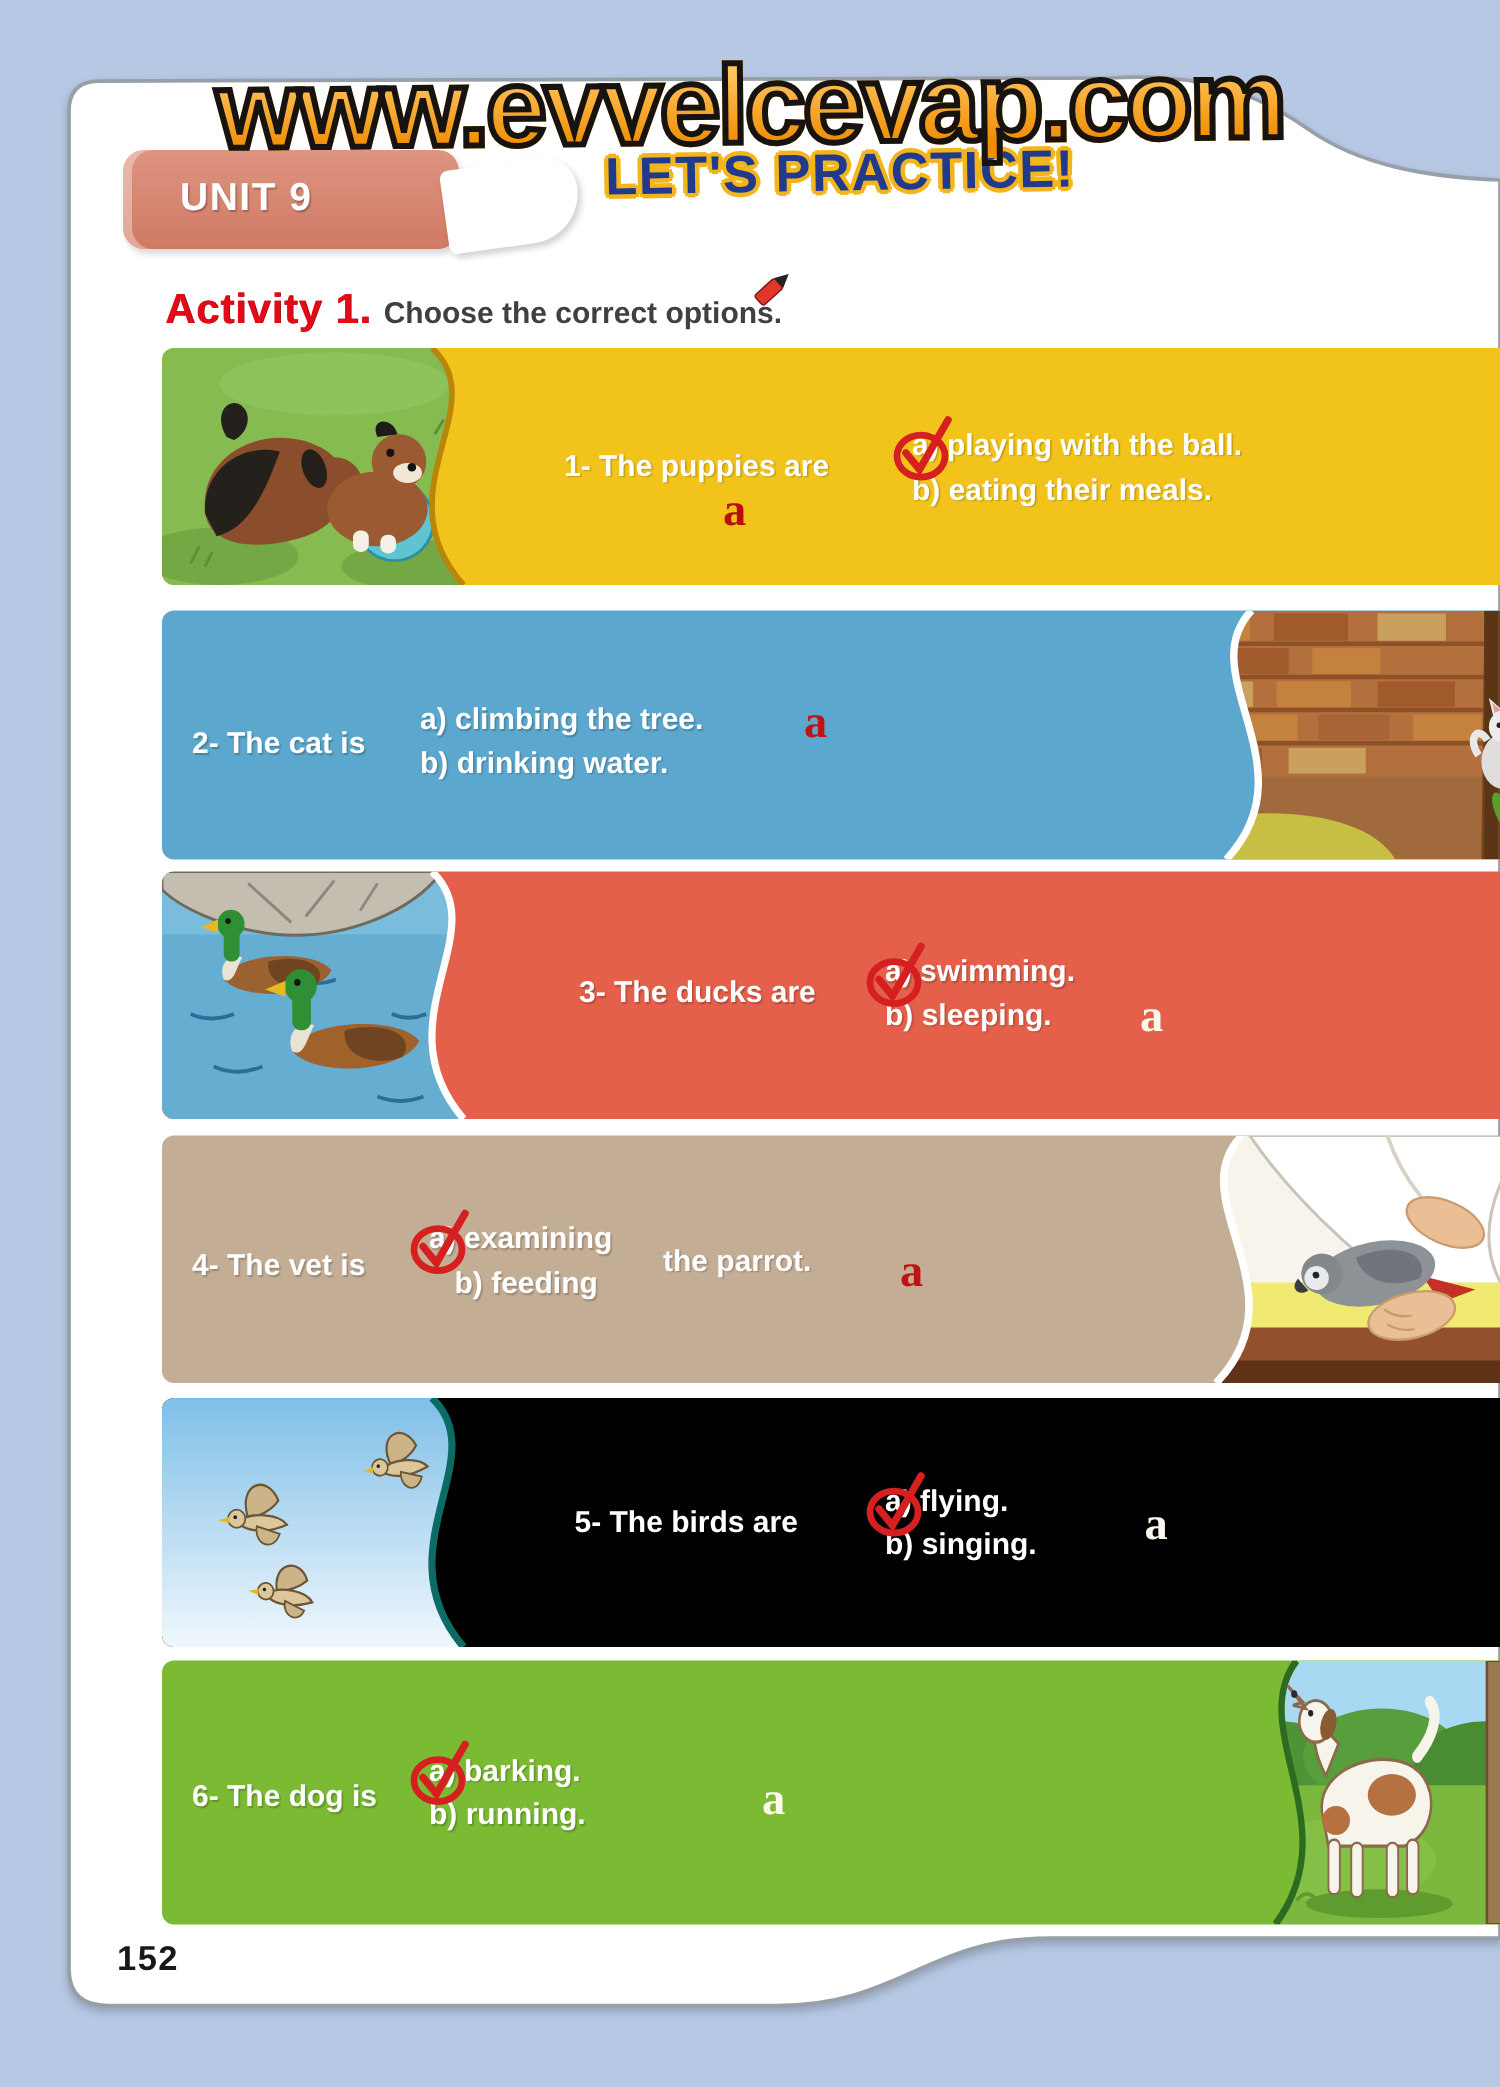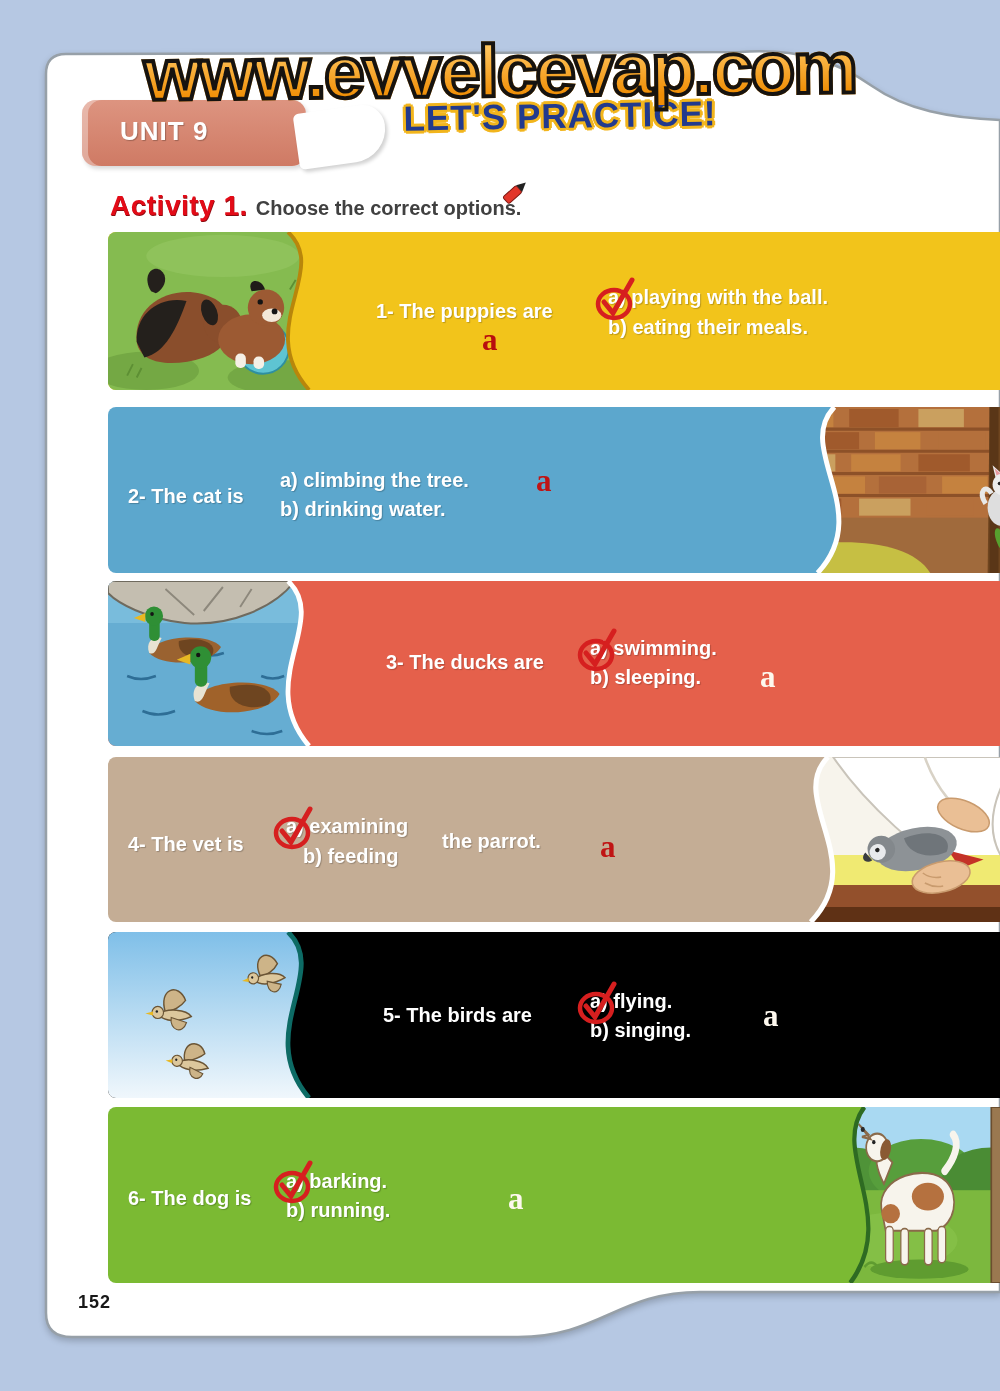--- a/index.html
+++ b/index.html
@@ -37,21 +37,21 @@
   .pencil-icon{position:absolute;left:498px;top:176px;z-index:6;}
   
   .banner{position:absolute;left:108px;width:934px;border-radius:8px;overflow:hidden;z-index:4;}
   .illus{position:absolute;top:0;height:100%;}
   .illus svg{display:block;width:100%;height:100%;}
   .illus-left{left:0;width:225px;}
   .stem,.opt,.suffix{position:absolute;color:#fff;font-weight:bold;font-size:20px;
         text-shadow:1px 1px 1px rgba(0,0,0,.22);white-space:nowrap;}
   .ink{position:absolute;font-family:"Liberation Serif",serif;font-weight:bold;font-size:31px;}
   .check{position:absolute;width:44px;height:48px;z-index:5;}
-  .page-number{position:absolute;left:78px;top:1292px;font-size:18px;font-weight:bold;color:#181818;
+  .page-number{position:absolute;left:78px;top:1292px;font-size:23px;font-weight:bold;color:#181818;
         letter-spacing:1px;z-index:5;}
 </style>
 </head>
 <body>
 
 <div id="screen">
 
   <svg id="sheet-svg" viewBox="0 0 1000 1391">
     <path d="M46,74 Q46,54 66,54 L740,52 C800,48 838,62 872,86 C906,110 950,118 1000,120
              L1000,1292 L700,1292 C618,1292 600,1337 518,1337 L72,1337 Q46,1337 46,1313 Z" fill="#ffffff" stroke="#97a0a8" stroke-width="2.5" style="filter:drop-shadow(0 3px 3px rgba(0,0,0,.2));"></path>

